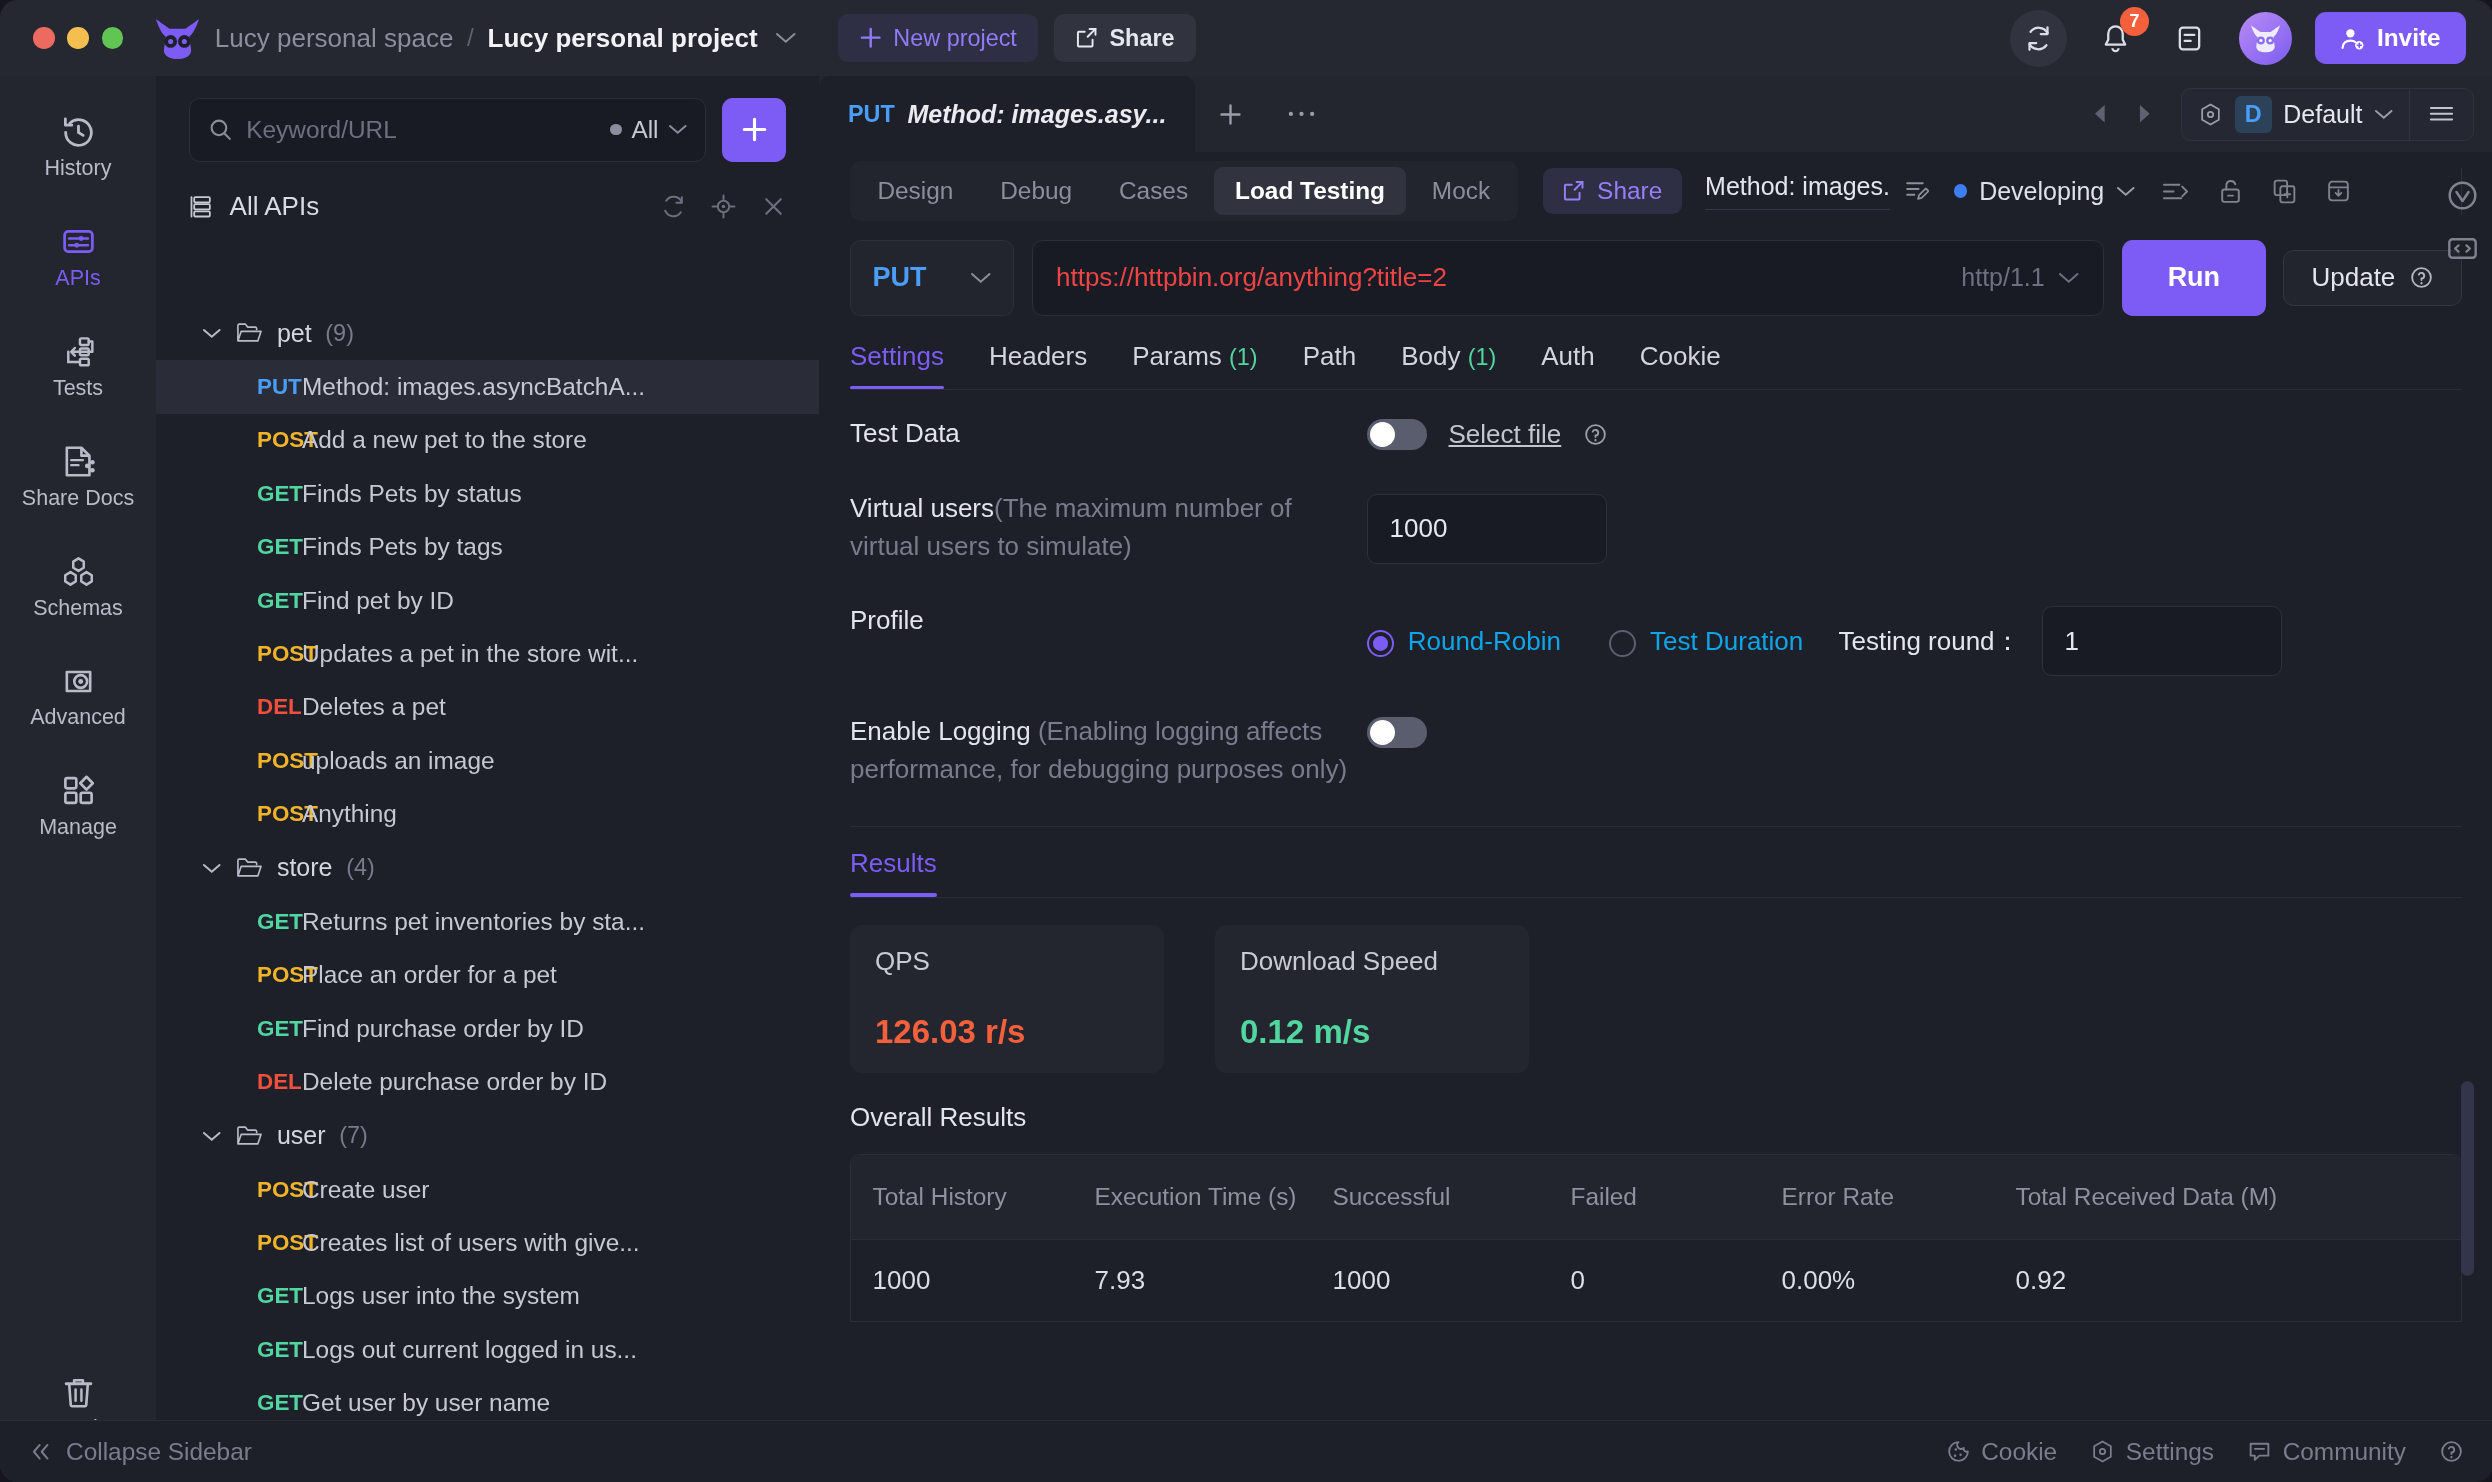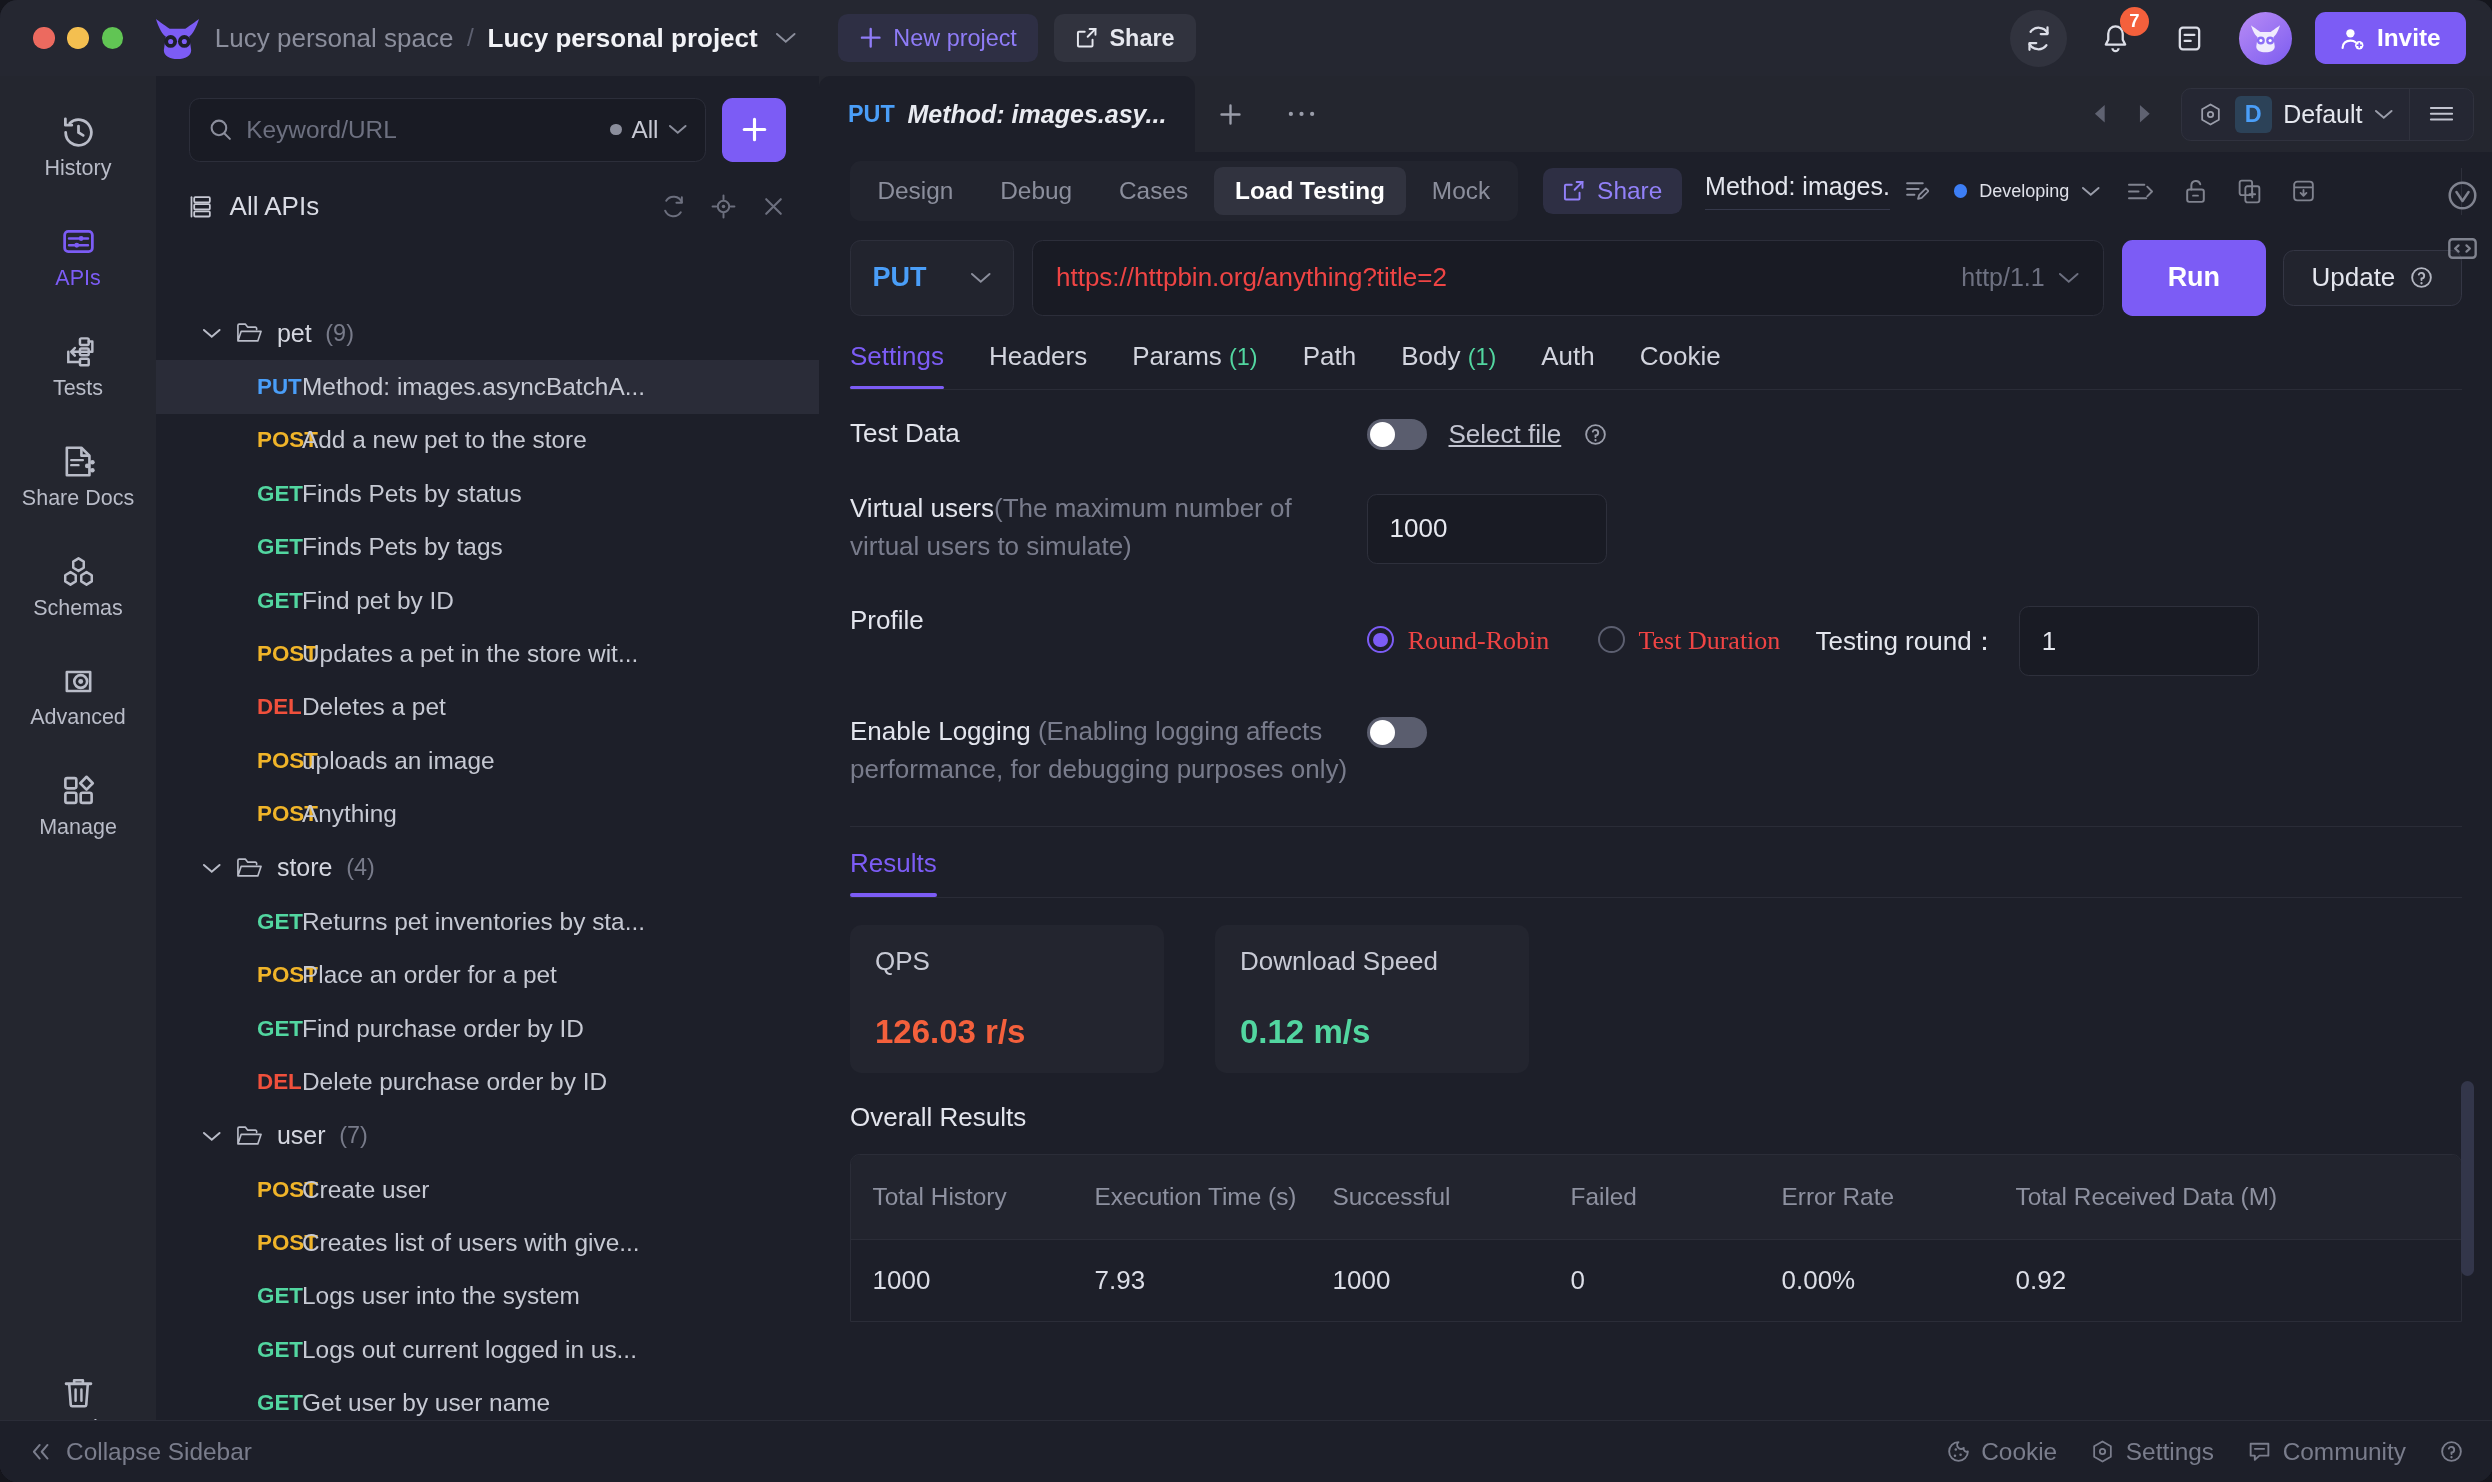--- a/index.html
+++ b/index.html
@@ -168,21 +168,21 @@
   .segtab.active { background:#31333f; color:#fff;font-weight:bold; }
   .btn-share2 {
     display:flex; align-items:center; gap:11.7px; margin-left:25px;
     background:#2e2f44; color:#9280f8; border-radius:9.8px; padding:8.8px 19.5px; font-size:24.4px;
   }
   .namefield { margin-left:23.4px; display:flex; align-items:center; gap:13.7px; }
   .namefield .nm {
     font-size:25px; color:#e4e6ee; width:185px; white-space:nowrap; overflow:hidden;
     border-bottom:1px solid #35384a; padding-bottom:7.8px;
   }
-  .statuspill { display:flex; align-items:center; gap:11.7px; margin-left:25px; font-size:18px; color:#dfe1e9; }
+  .statuspill { display:flex; align-items:center; gap:11.7px; margin-left:25px; font-size:25px; color:#dfe1e9; }
   .statuspill .sd { width:13.7px; height:13.7px; border-radius:50%; background:#3d7ef5; }
   .toolicons { display:flex; align-items:center; gap:29px; margin-left:27px; }
   .vdivider { width:1px; height:47px; background:#2e303b; margin-left:auto; }
   .rightrail { position:absolute; right:0; top:76px; width:62px; display:flex; flex-direction:column; align-items:center; gap:21.5px; padding-top:27px; }
 
   
   .urlrow { display:flex; align-items:center; gap:17.6px; padding:9.8px 31px 0 31px; }
   .methodsel {
     width:164px; height:76px; background:#22242e; border:1px solid #2d2f3b; border-radius:10.7px;
     display:flex; align-items:center; justify-content:space-between; padding:0 21.5px;
@@ -221,21 +221,21 @@
   .fctl { display:flex; align-items:center; gap:21.5px; padding-top:3.9px; }
   .toggle {
     width:60px; height:31px; border-radius:15.6px; background:#5a5d6e; position:relative;
   }
   .toggle .knob { position:absolute; top:2.9px; left:2.9px; width:25px; height:25px; border-radius:50%; background:#fff; }
   .linkfile { color:#c2c4d0; font-size:26px; text-decoration:underline; }
   .numinput {
     width:240px; height:70px; background:#191b24; border:1px solid #2e303c; border-radius:9.8px;
     display:flex; align-items:center; padding:0 21.5px; font-size:26px; color:#e6e8ef;
   }
-  .radio { display:flex; align-items:flex-start; gap:13.7px; font-size:26px; color:#ef4444;font-family:Liberation Serif, serif; }
+  .radio { display:flex; align-items:flex-end; gap:13.7px; font-size:26px; color:#0ea5e9; }
   .rdot { width:27px; height:27px; border-radius:50%; border:2px solid #5c5f70; display:flex; align-items:center; justify-content:center; }
   .rdot.on { border-color:#7c5cf5; }
   .rdot.on:after { content:""; width:14.6px; height:14.6px; border-radius:50%; background:#7c5cf5; }
   .roundlabel { font-size:26px; color:#e4e6ee; margin-left:13.7px; }
 
   
   .resdivider { height:1px; background:#2a2c37; margin:11.7px 31px 0 31px; }
   .restabs { padding:21.5px 31px 0 31px; display:flex; }
   .restab { font-size:26px; color:#7c5cf5; padding-bottom:17.6px; position:relative; }
   .restab:after { content:""; position:absolute; left:0; right:0; bottom:0; height:3.9px; background:#7c5cf5; border-radius:2px; }

